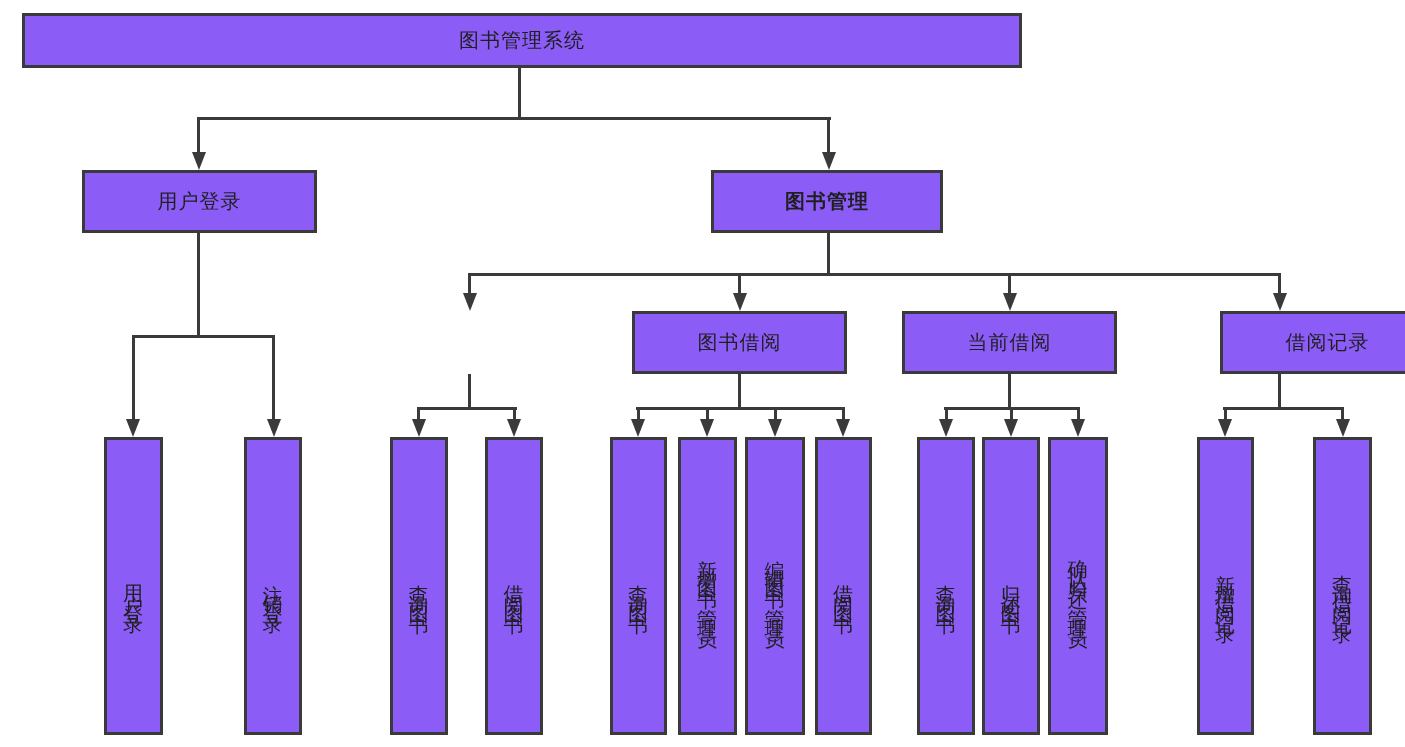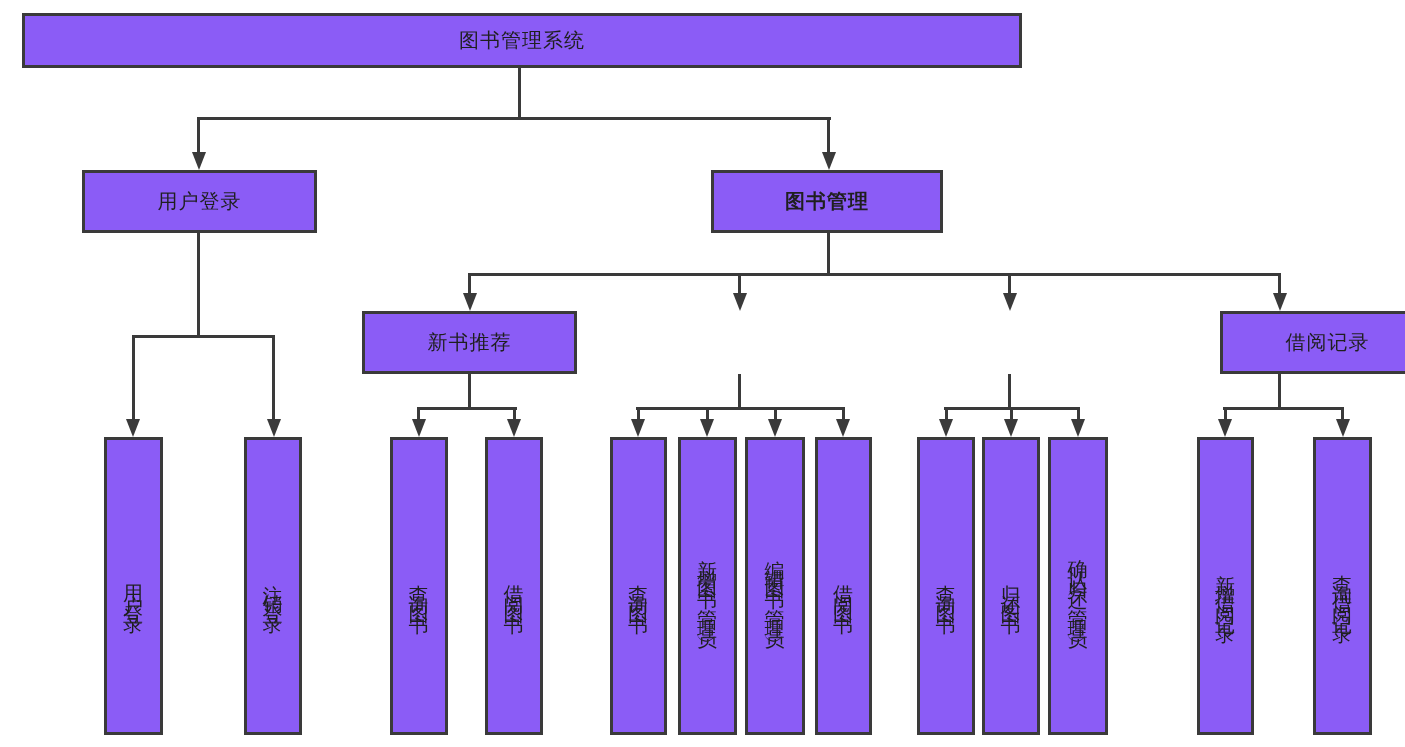--- a/index.html
+++ b/index.html
@@ -57,21 +57,22 @@
   <div class="line" style="left:468px; top:273px; width:813px; height:3px;"></div>
   <div class="line" style="left:468px; top:273px; width:3px; height:22px;"></div>
   <div class="arrow" style="left:463px; top:293px;"></div>
   <div class="line" style="left:738px; top:273px; width:3px; height:22px;"></div>
   <div class="arrow" style="left:733px; top:293px;"></div>
   <div class="line" style="left:1008px; top:273px; width:3px; height:22px;"></div>
   <div class="arrow" style="left:1003px; top:293px;"></div>
   <div class="line" style="left:1278px; top:273px; width:3px; height:22px;"></div>
   <div class="arrow" style="left:1273px; top:293px;"></div>
 
-  <div class="box" style="left:362px; top:311px; width:215px; height:63px;">新书推荐</div>
+  <div class="box" style="left:632px; top:311px; width:215px; height:63px;">图书借阅</div>
+  <div class="box" style="left:902px; top:311px; width:215px; height:63px;">当前借阅</div>
   <div class="box" style="left:1172px; top:311px; width:215px; height:63px;margin-left:48px;">借阅记录</div>
 
   <div class="line" style="left:468px; top:374px; width:3px; height:36px;"></div>
   <div class="line" style="left:738px; top:374px; width:3px; height:36px;"></div>
   <div class="line" style="left:1008px; top:374px; width:3px; height:36px;"></div>
   <div class="line" style="left:1278px; top:374px; width:3px; height:36px;"></div>
 
   <div class="line" style="left:417px; top:407px; width:100px; height:3px;"></div>
   <div class="line" style="left:636px; top:407px; width:209px; height:3px;"></div>
   <div class="line" style="left:944px; top:407px; width:136px; height:3px;"></div>

